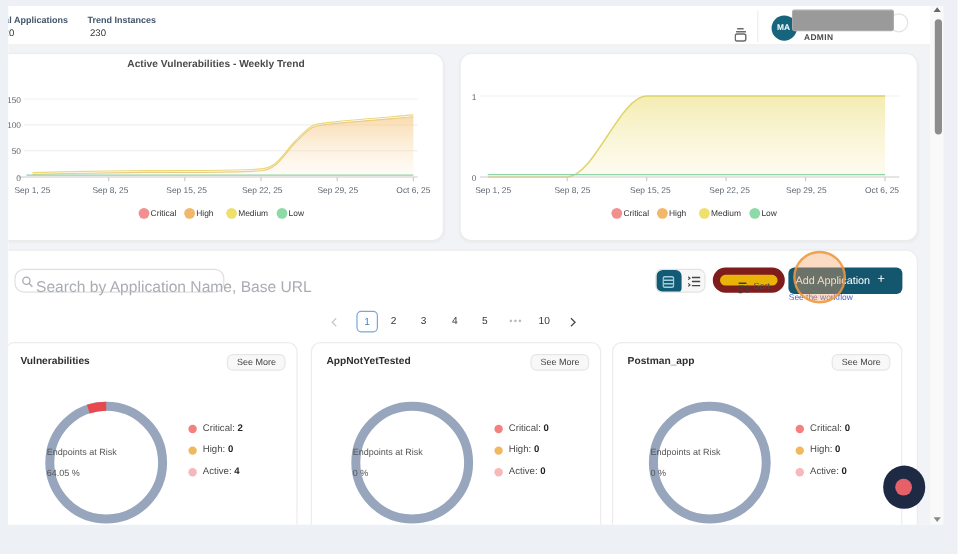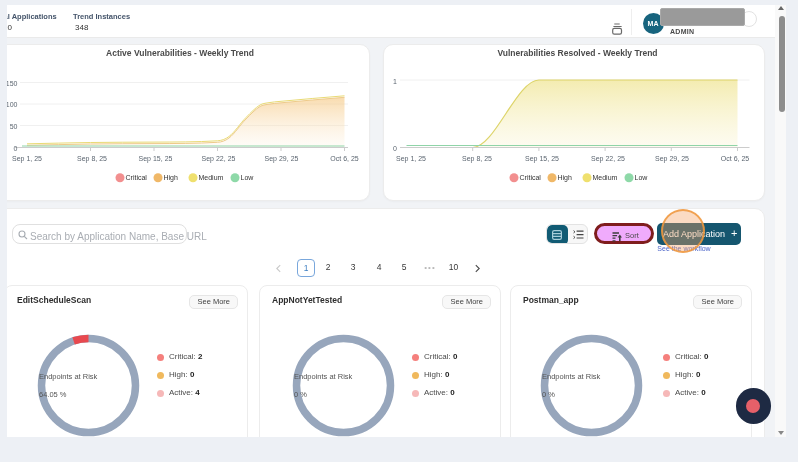--- a/index.html
+++ b/index.html
@@ -24,21 +24,21 @@
 .pgnum{position:absolute;font-size:8.5px;color:#383838;top:50px;height:17px;line-height:17px;text-align:center}
 </style>
 </head>
 <body>
 <div class="app">
 
   <div class="hdr">
     <div class="abs hlabel" style="left:-14.5px;top:6.5px">Total Applications</div>
     <div class="abs hval" style="left:-4px;top:18px">20</div>
     <div class="abs hlabel" style="left:66px;top:6.5px">Trend Instances</div>
-    <div class="abs hval" style="left:68px;top:18px">348</div>
+    <div class="abs hval" style="left:68px;top:18px">230</div>
     <svg class="abs" style="left:605px;top:13px" width="11" height="17" viewBox="0 0 11 17">
       <path d="M2.3 6h5.4 M1.4 8.5h8.2" stroke="#6a6a6a" stroke-width="1.2" fill="none"></path>
       <rect x="0.7" y="10.3" width="8.8" height="5.9" rx="1.6" stroke="#6a6a6a" stroke-width="1.2" fill="none"></rect>
     </svg>
     <div class="abs" style="left:624px;top:4px;width:1px;height:26px;background:#eee"></div>
     <div class="abs" style="left:635.5px;top:8px;width:21px;height:21px;border-radius:50%;background:#17647e;color:#fff;font-size:7px;font-weight:bold;text-align:center;line-height:21px">MA</div>
     <div class="abs" style="left:734px;top:6px;width:16px;height:16px;border-radius:50%;border:1px solid #e2e2e2;background:#fff"></div>
     <div class="abs" style="left:653px;top:3px;width:85px;height:18px;background:#9a9a9a;border:1px solid #aaa;border-radius:2px"></div>
     <div class="abs" style="left:663px;top:23px;font-size:7px;font-weight:bold;color:#4a4a4a;letter-spacing:0.3px">ADMIN</div>
   </div>
@@ -86,21 +86,20 @@
             <text x="167.5" y="135.3">High</text>
           <circle cx="197" cy="132.8" r="4.5" fill="#efe06e"></circle>
             <text x="202.5" y="135.3">Medium</text>
           <circle cx="239" cy="132.8" r="4.5" fill="#8ed9a8"></circle>
             <text x="244.5" y="135.3">Low</text>
         </g>
       </svg>
     </div>
 
     <div class="card" style="left:376px;top:6px;width:382px;height:157px">
-      <div class="ctitle" style="margin-left:3.5px">Vulnerabilities Resolved - Weekly Trend</div>
       <svg class="abs" style="left:0;top:0" width="382" height="157" viewBox="0 0 382 157">
         <defs>
           <linearGradient id="gr" x1="0" y1="0" x2="0" y2="1">
             <stop offset="0%" stop-color="#f1e79d" stop-opacity="0.8"></stop>
             <stop offset="100%" stop-color="#fbf7df" stop-opacity="0.45"></stop>
           </linearGradient>
         </defs>
         <path d="M16 35H365.5" stroke="#f0f0f0" stroke-width="1"></path>
         <path d="M22.5,102.5 C44.6,102.5 66.6,102.5 88.7,102.5 C110.8,102.5 132.8,35.0 154.9,35.0 C177.0,35.0 199.0,35.0 221.1,35.0 C243.2,35.0 265.2,35.0 287.3,35.0 C309.4,35.0 331.4,35.0 353.5,35.0 L353.5,102.5 L22.5,102.5 Z" fill="url(#gr)"></path>
         <path d="M22.5,102.5 C44.6,102.5 66.6,102.5 88.7,102.5 C110.8,102.5 132.8,35.0 154.9,35.0 C177.0,35.0 199.0,35.0 221.1,35.0 C243.2,35.0 265.2,35.0 287.3,35.0 C309.4,35.0 331.4,35.0 353.5,35.0" fill="none" stroke="#ddd46a" stroke-width="1.2"></path>
@@ -134,70 +133,70 @@
       </svg>
     </div>
 
     <div class="panel">
 
       <div class="abs" style="left:16px;top:15px;width:175px;height:20px;border:1px solid #e0e0e0;border-radius:8px;background:#fff">
         <svg class="abs" style="left:5px;top:5px" width="10" height="10" viewBox="0 0 10 10">
           <circle cx="4" cy="4" r="3" stroke="#a7acb2" stroke-width="1.1" fill="none"></circle>
           <path d="M6.3 6.3L9 9" stroke="#a7acb2" stroke-width="1.1"></path>
         </svg>
-        <div class="abs" style="left:17px;top:5.5px;font-size:10px;color:#a9adb3;white-space:nowrap">Search by Application Name, Base URL</div>
+        <div class="abs" style="left:17px;top:5.5px;font-size:13px;color:#a9adb3;white-space:nowrap">Search by Application Name, Base URL</div>
       </div>
 
       <div class="abs" style="left:550px;top:15px;width:42px;height:20px;border:1px solid #e3e3e3;border-radius:6px;overflow:hidden;background:#f7f7f7">
         <div class="abs" style="left:0;top:0;width:21px;height:20px;background:#115b74;border-radius:5px">
           <svg class="abs" style="left:5px;top:5px" width="10" height="10" viewBox="0 0 10 10">
             <rect x="0.6" y="0.6" width="8.8" height="8.8" rx="1.6" stroke="#a8cdda" stroke-width="1.2" fill="none"></rect>
             <path d="M0.8 3.6h8.4 M0.8 6.4h8.4" stroke="#a8cdda" stroke-width="1.2"></path>
           </svg>
         </div>
         <div class="abs" style="left:21px;top:0;width:21px;height:20px">
           <svg class="abs" style="left:5px;top:5px" width="11" height="10" viewBox="0 0 11 10">
             <path d="M0.5 0.6L2 1.8L0.5 3" stroke="#444" stroke-width="0.9" fill="none"></path>
             <path d="M0.5 6.2L2 7.4L0.5 8.6" stroke="#444" stroke-width="0.9" fill="none"></path>
             <path d="M3.6 1.2h6.9 M3.6 4.6h6.9 M3.6 8h6.9" stroke="#444" stroke-width="1.2"></path>
           </svg>
         </div>
       </div>
 
-      <div class="abs" style="left:598px;top:14px;width:60px;height:21px;background:#f0abfc;border:3px solid #7f1d1d;border-radius:15px">
+      <div class="abs" style="left:598px;top:14px;width:60px;height:21px;background:#eab308;border:6px solid #7f1d1d;border-radius:15px">
         <svg class="abs" style="left:15px;top:6px" width="12" height="10" viewBox="0 0 12 10">
           <path d="M0.5 1h6.5 M0.5 3.6h4.6 M0.5 6.2h3 M0.5 8.8h3" stroke="#3d3d3d" stroke-width="1.3"></path>
           <path d="M7.8 9V4.6" stroke="#3d3d3d" stroke-width="1.6" fill="none"></path>
           <path d="M5.6 5.4L7.8 2.6L10 5.4Z" fill="#3d3d3d"></path>
         </svg>
         <div class="abs" style="left:28px;top:5px;font-size:7.5px;color:#4a4a4a">Sort</div>
       </div>
 
-      <div class="abs" style="left:661px;top:14px;width:84px;height:22px;background:#15566f;border-radius:5px;color:#fff">
+      <div class="abs" style="left:661px;top:14px;width:95px;height:22px;background:#15566f;border-radius:5px;color:#fff">
         <div class="abs" style="left:6px;top:5.5px;font-size:9px;white-space:nowrap">Add Application</div>
         <div class="abs" style="left:74px;top:3.5px;font-size:11px">+</div>
       </div>
       <div class="abs" style="left:655px;top:36px;width:66px;text-align:center;font-size:7px;color:#4a63c8">See the workflow</div>
 
       <svg class="abs" style="left:279px;top:54.5px" width="8" height="9" viewBox="0 0 8 9">
           <path d="M5.2 1.2L1.8 4.5L5.2 7.8" stroke="#c9c9c9" stroke-width="1.1" fill="none"></path>
         </svg>
       <div class="abs" style="left:301px;top:49.5px;width:18px;height:18px;border:1px solid #79a7dc;border-radius:4px;color:#3f7fc1;font-size:8.5px;text-align:center;line-height:17px">1</div>
       <div class="pgnum" style="left:326px;width:12px">2</div>
       <div class="pgnum" style="left:351px;width:12px">3</div>
       <div class="pgnum" style="left:377px;width:12px">4</div>
       <div class="pgnum" style="left:402px;width:12px">5</div>
       <div class="pgnum" style="left:424px;width:20px;color:#b9b9b9;letter-spacing:1px;font-size:8px">•••</div>
       <div class="pgnum" style="left:449px;width:17px">10</div>
       <svg class="abs" style="left:477px;top:54.5px" width="8" height="9" viewBox="0 0 8 9">
           <path d="M2.8 1.2L6.2 4.5L2.8 7.8" stroke="#4a4a4a" stroke-width="1.1" fill="none"></path>
         </svg>
 
       <div class="appcard" style="left:8px;width:244px">
-        <div class="t">EditScheduleScan</div>
+        <div class="t">Vulnerabilities</div>
         <div class="seemore">See More</div>
         <svg class="abs" style="left:30px;top:45.5px" width="107" height="107" viewBox="0 0 107 107">
           <circle cx="53.5" cy="53.5" r="47" stroke="#97a6bc" stroke-width="7.5" fill="none"></circle>
           <path d="M 38.6 8.93 A 47 47 0 0 1 53.5 6.5" stroke="#e8494f" stroke-width="7.5" fill="none"></path>
         </svg>
         <div class="ctext" style="left:34px;top:86px;width:100px">Endpoints at Risk</div>
         <div class="ctext" style="left:34px;top:104px;width:100px">64.05 %</div>
         <div class="ldot" style="left:152px;top:68px;background:#f5807d"></div>
         <div class="lrow" style="left:164px;top:66px">Critical: <b>2</b></div>
         <div class="ldot" style="left:152px;top:85.5px;background:#f0b95d"></div>

